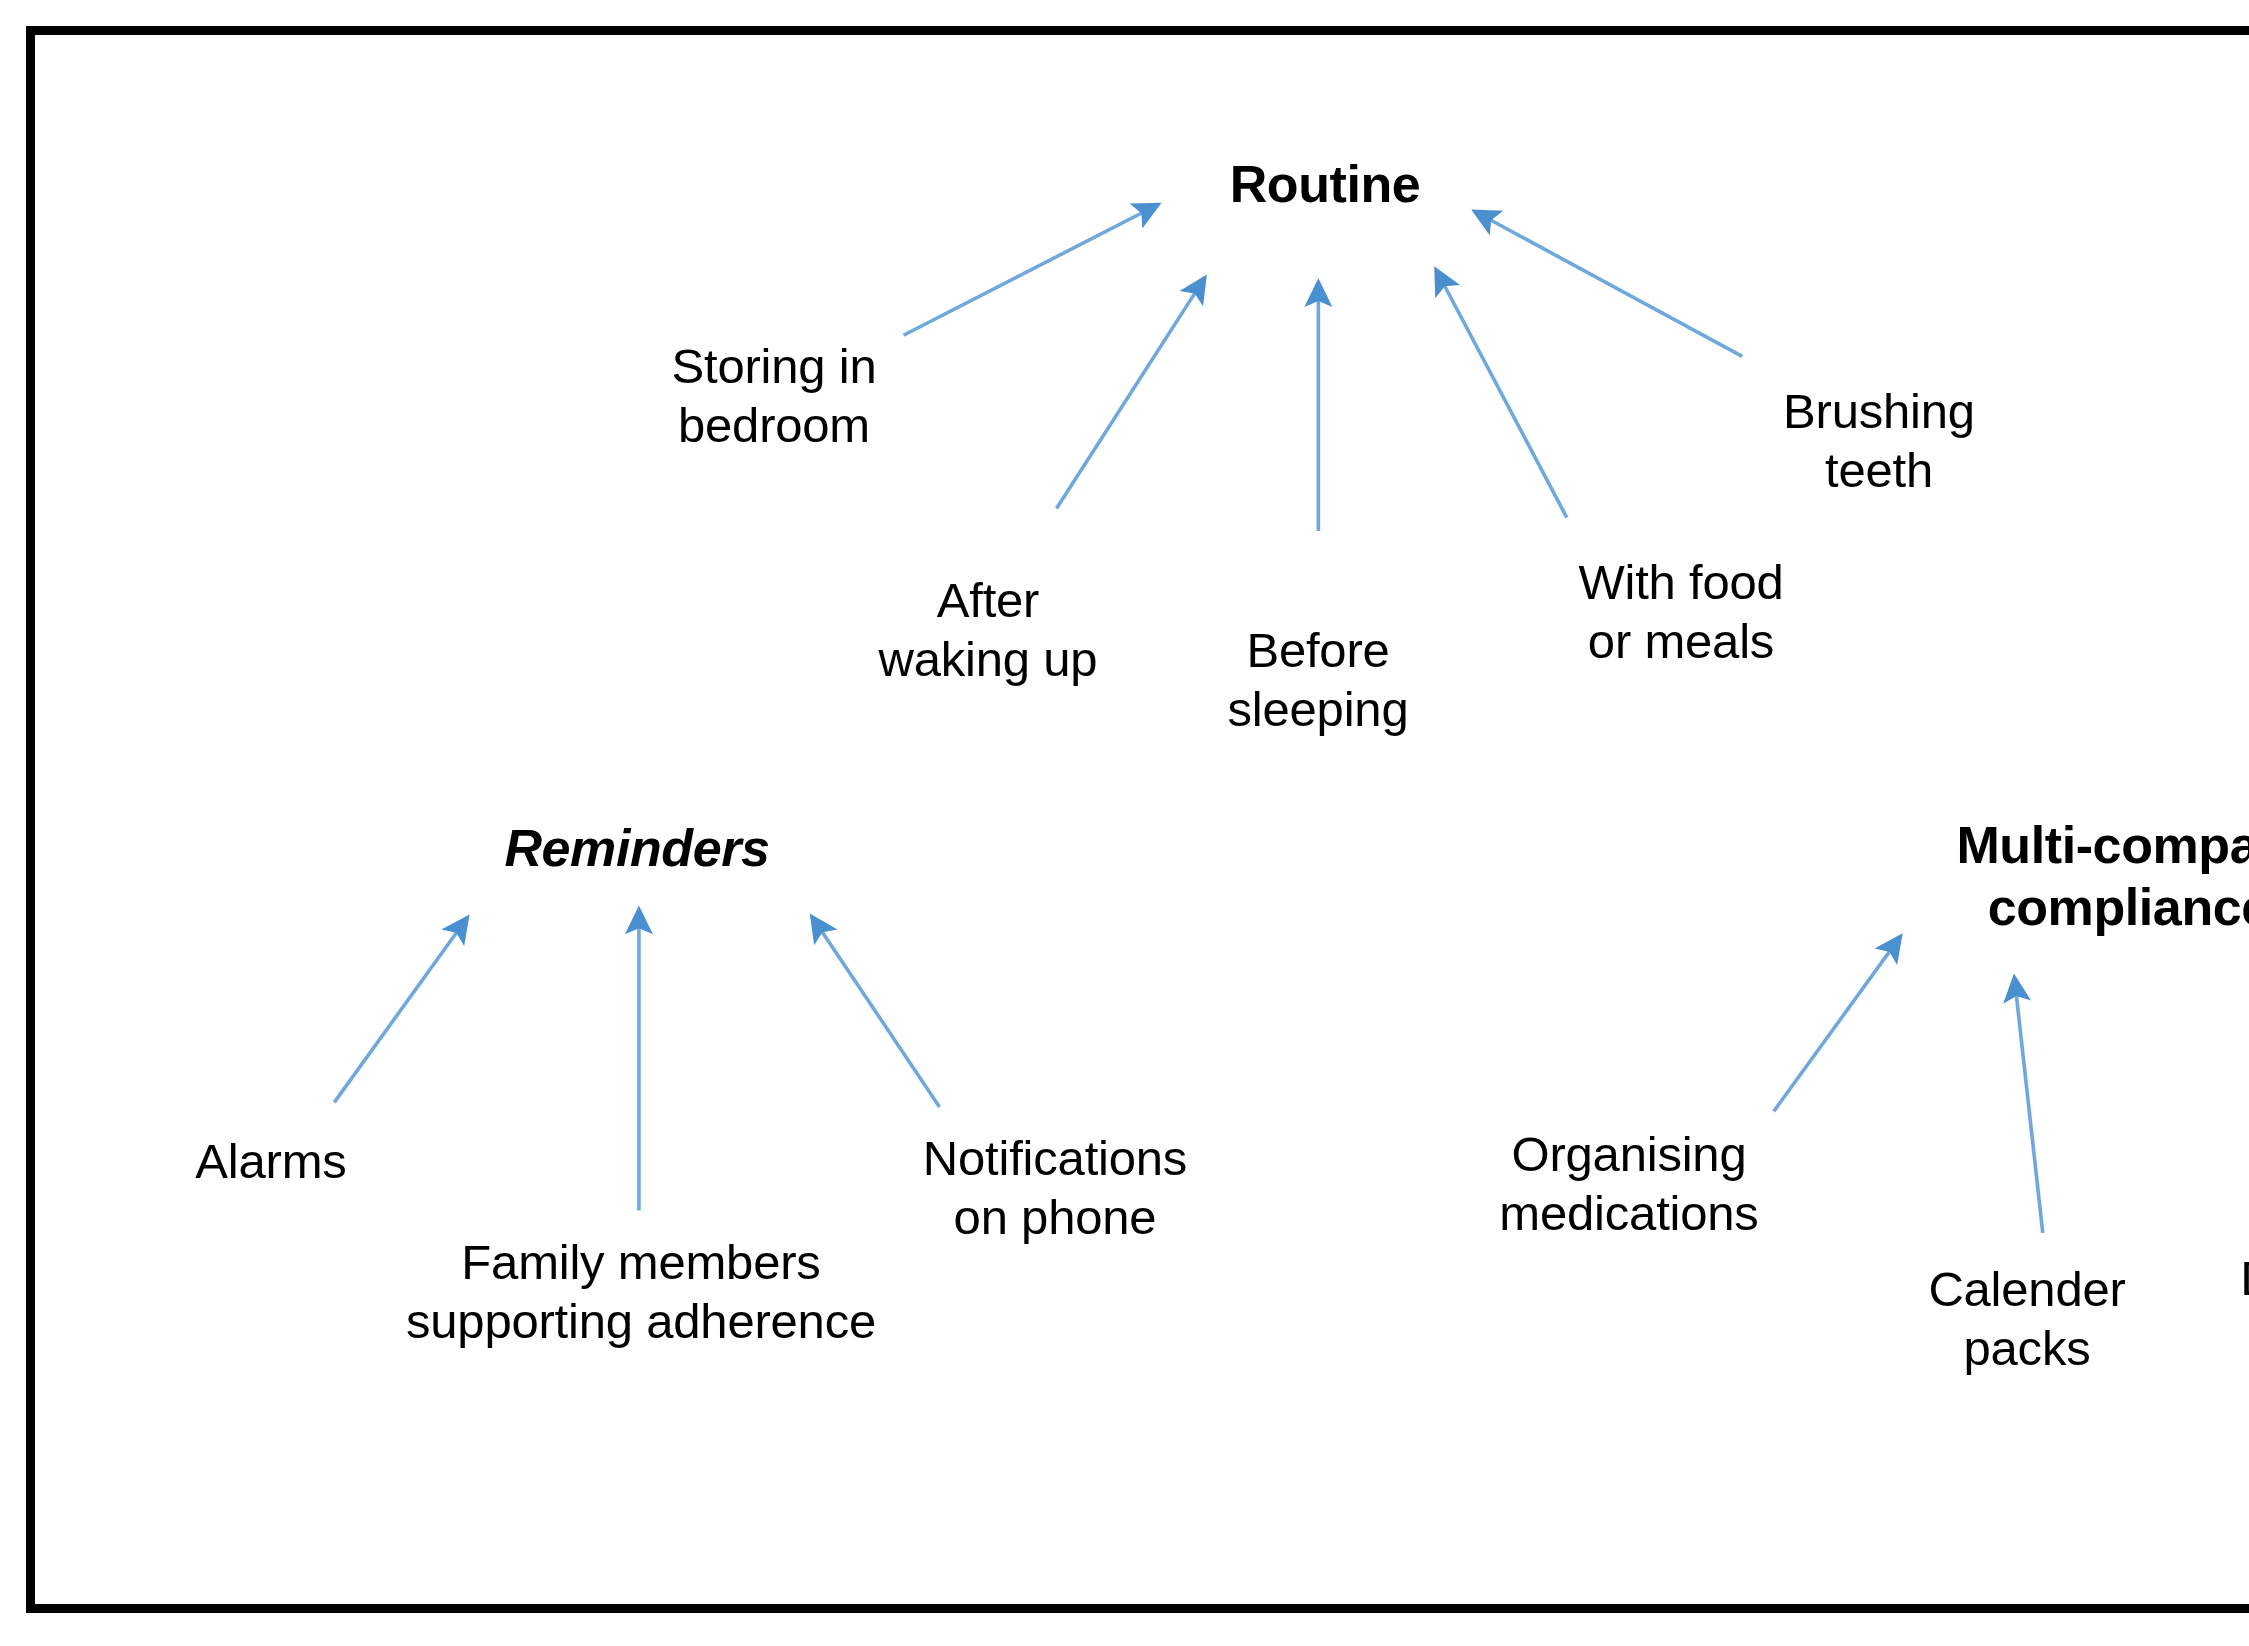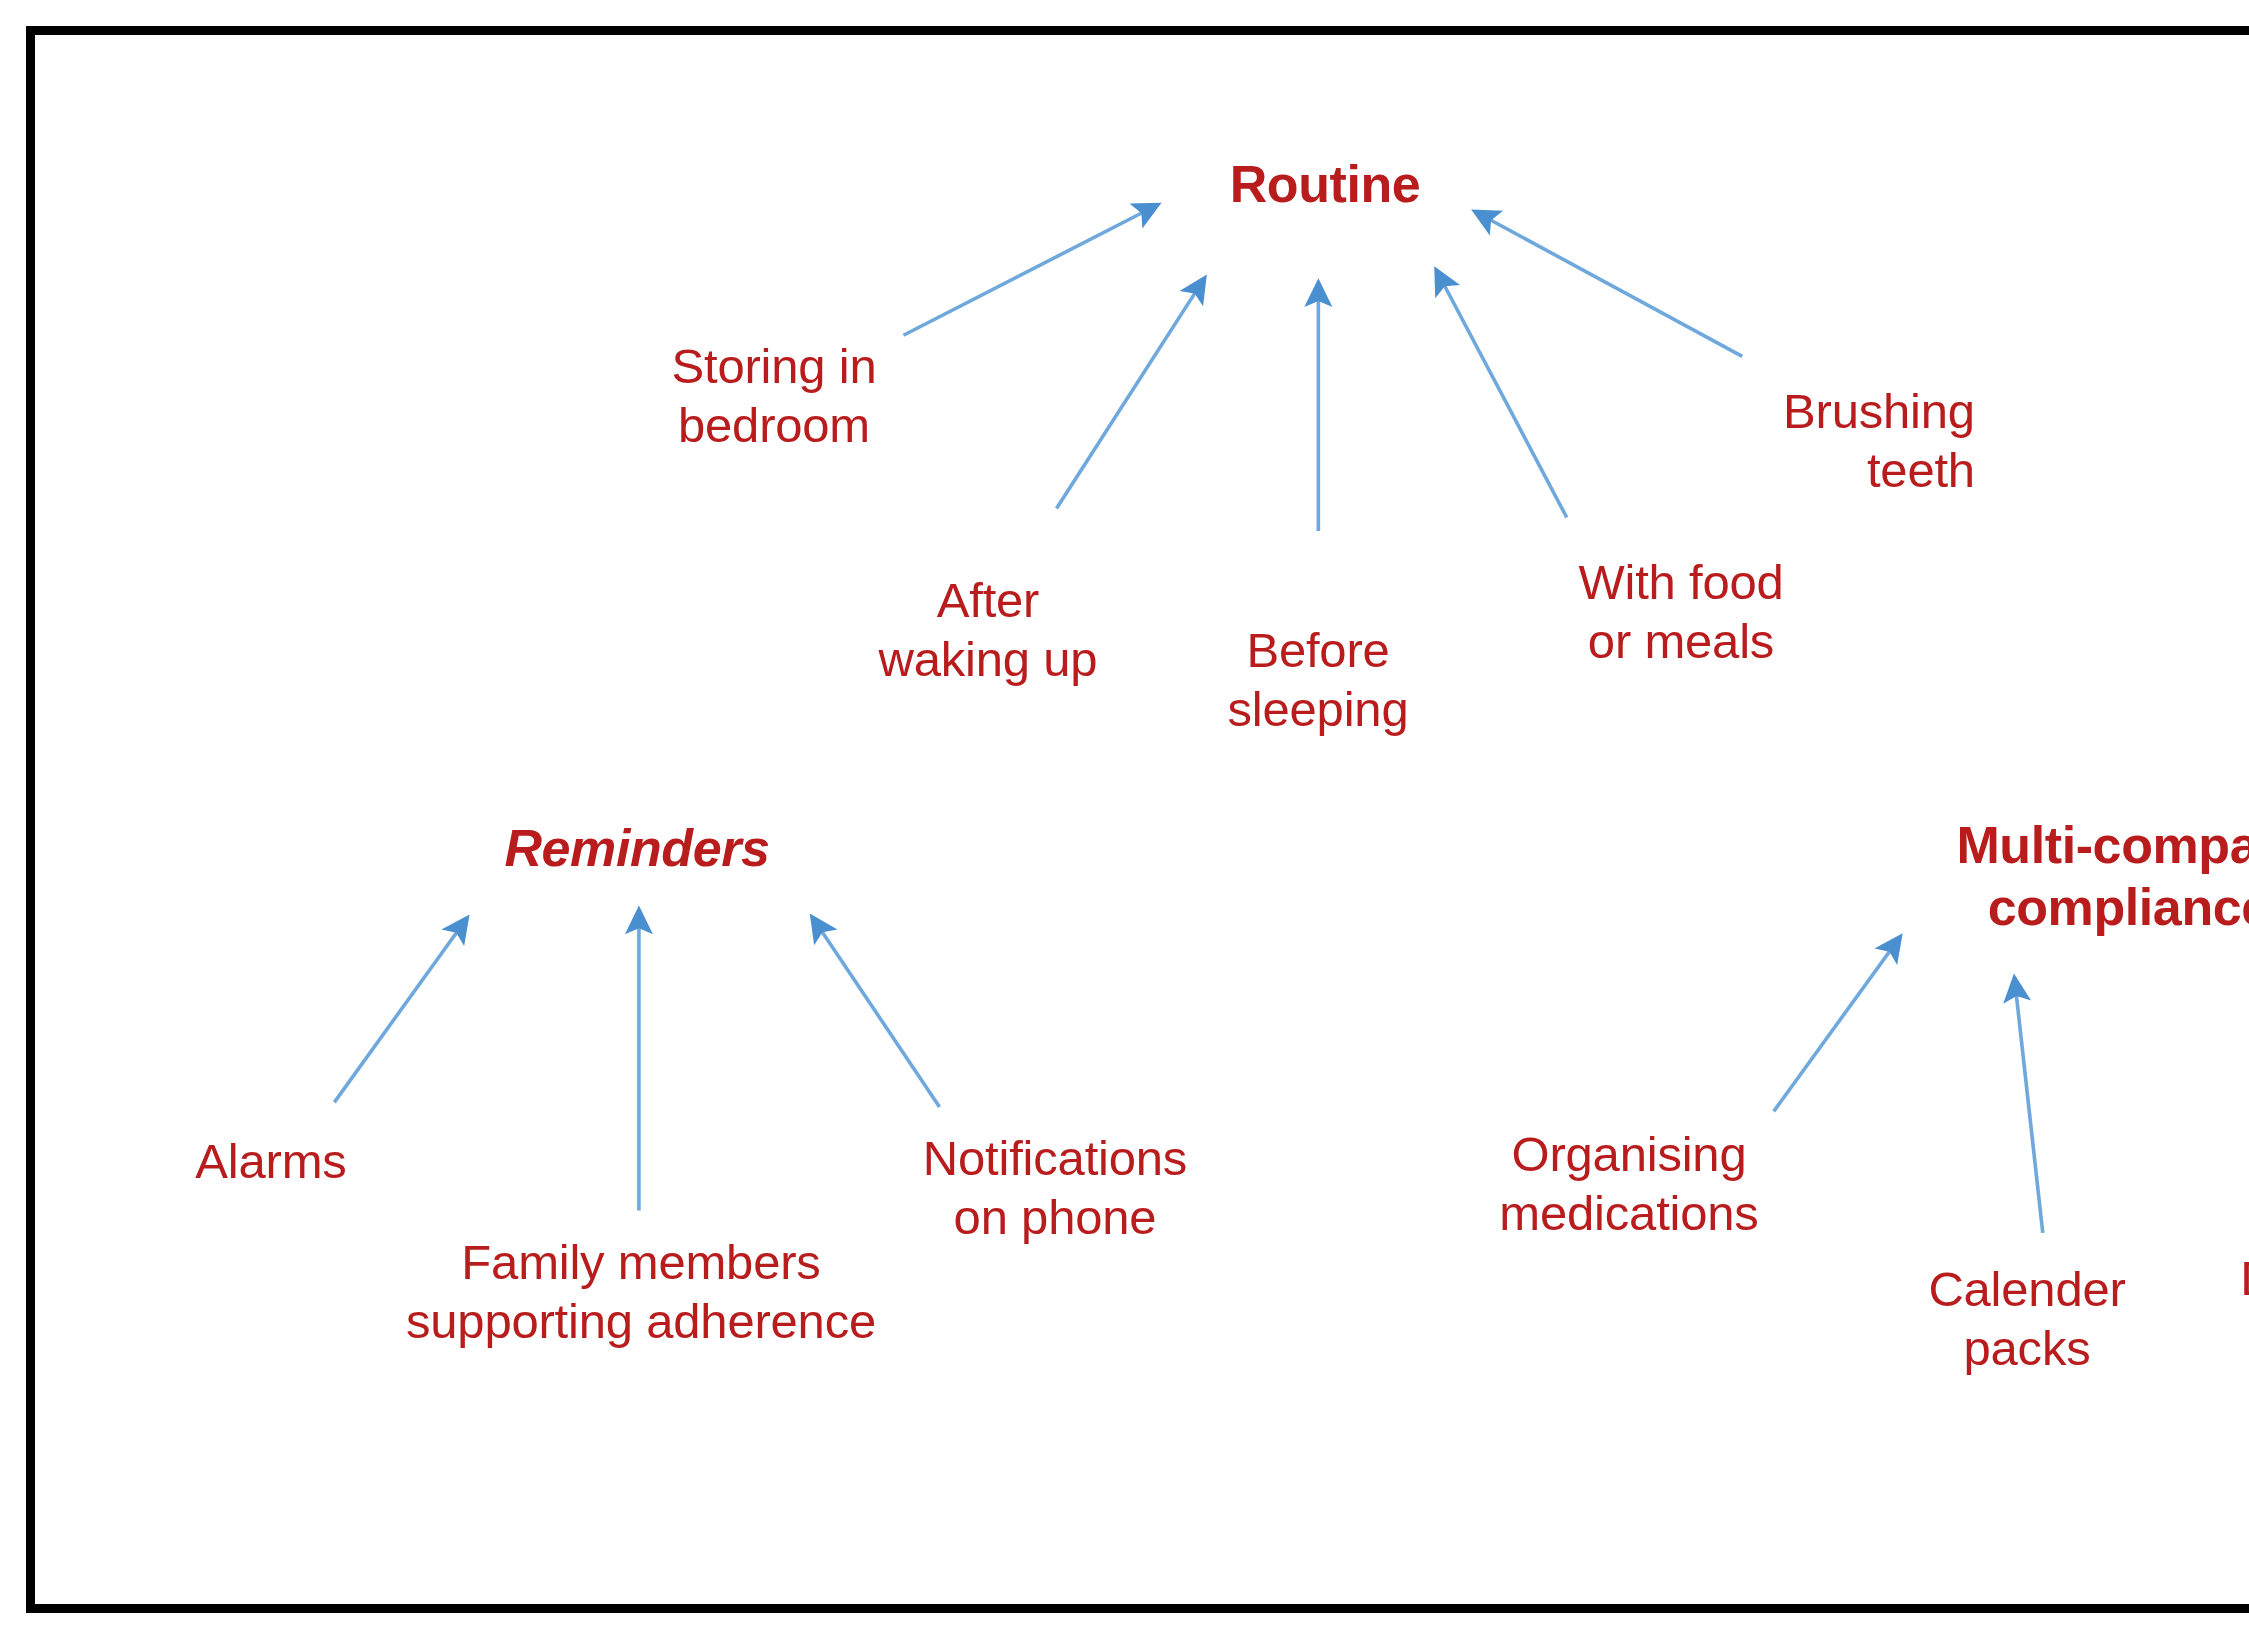--- a/index.html
+++ b/index.html
@@ -30,21 +30,21 @@
   #arrow-layer {
     position: absolute;
     left: 0;
     top: 0;
     width: 2868px;
     height: 1646px;
     pointer-events: none;
   }
   .node {
     position: absolute;
-    color: #b91c1c;
+    color: #000000;
     line-height: 1.20;
     white-space: pre-line;
     text-align: center;
     transform: translateX(-50%);
   }
   .hub {
     font-weight: bold;
     font-size: 52px;
     letter-spacing: -0.4px;
   }
@@ -94,21 +94,21 @@
 
   <div class="node leaf" style="left:988px; top:535px;margin-top:36px;">After
 waking up</div>
 
   <div class="node leaf" style="left:1318px; top:621px;">Before
 sleeping</div>
 
   <div class="node leaf" style="left:1681px; top:553px;">With food
 or meals</div>
 
-  <div class="node leaf" style="left:1879px; top:382px;text-align:right;">Brushing
+  <div class="node leaf" style="left:1879px; top:382px;">Brushing
 teeth</div>
 
   <div class="node hub" style="left:637px; top:817px;font-style:italic;">Reminders</div>
 
   <div class="node leaf" style="left:271px; top:1132px;">Alarms</div>
 
   <div class="node leaf" style="left:641px; top:1233px;">Family members
 supporting adherence</div>
 
   <div class="node leaf" style="left:1055px; top:1129px;">Notifications

